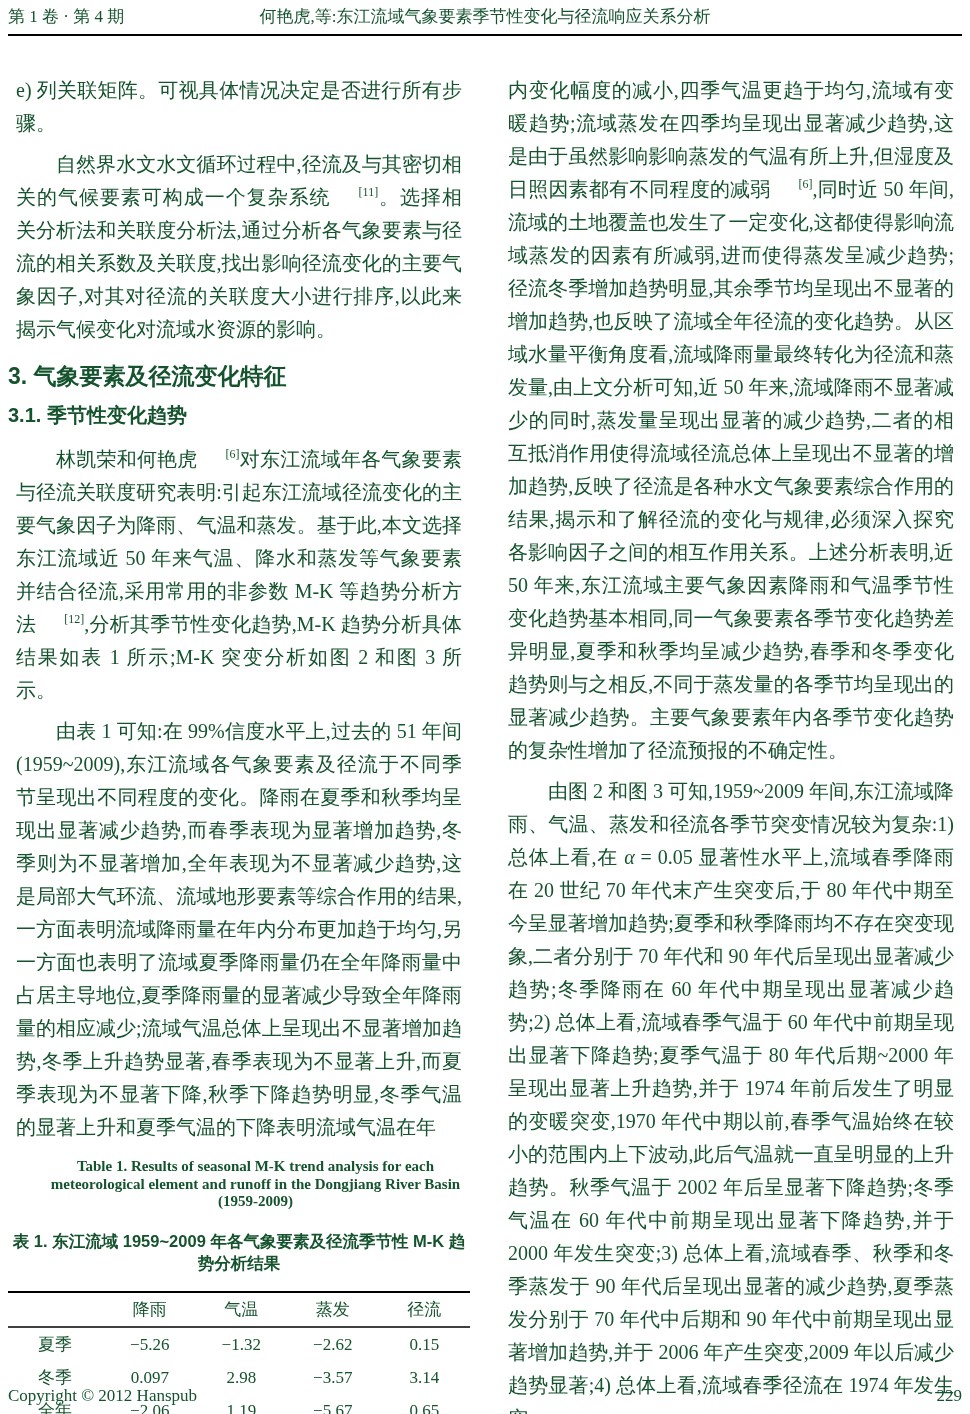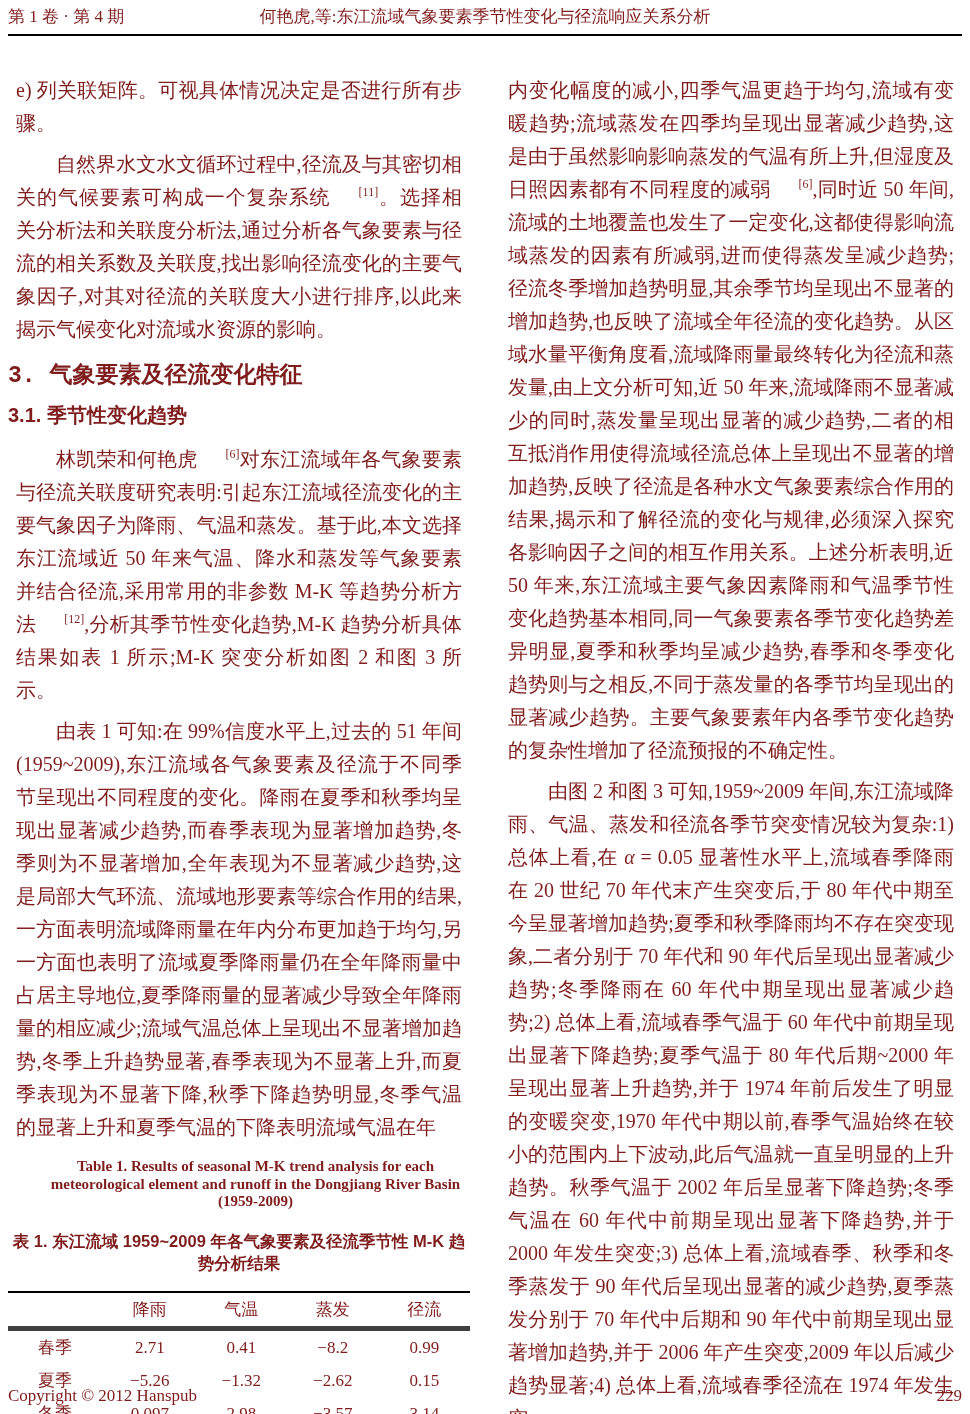--- a/index.html
+++ b/index.html
@@ -6,21 +6,21 @@
     margin: 0; padding: 0;
     background: #ffffff;
     width: 970px; height: 1414px;
     overflow: hidden;
   }
   .page {
     position: relative;
     width: 970px; height: 1414px;
     box-sizing: border-box;
     padding: 6px 8px 0 8px;
-    color: #7f1d1d;
+    color: #14532d;
     font-family: "Liberation Serif", "DejaVu Serif", serif;
   }
   
   .pg-header {
     position: relative;
     height: 24px;
     font-size: 17px;
     line-height: 22px;
   }
   .pg-header .issue { position: absolute; left: 0; top: 0; }
@@ -47,21 +47,21 @@
   }
   .col p { margin: 8px; }
   p.indent { text-indent: 2em; }
   sup {
     font-size: 0.6em;
     line-height: 0;
     vertical-align: super;
     padding-left: 28px;
   }
   h2.sec {
-    font-family: Liberation Mono, monospace;
+    font-family: Liberation Sans, sans-serif;
     font-size: 23px;
     line-height: 30px;
     margin: 15px 0 11px 0;
     font-weight: bold;
     text-align: left;
   }
   h3.subsec {
     font-family: Liberation Sans, sans-serif;
     font-size: 20px;
     line-height: 26px;
@@ -96,21 +96,21 @@
     border-bottom: 2px solid #000;
     margin-top: 17px;
     font-size: 17px;
   }
   table.mk-table th, table.mk-table td {
     font-weight: normal;
     text-align: center;
     padding: 0;
   }
   table.mk-table thead th {
-    border-bottom: 5px solid #404040;
+    border-bottom: 2px solid #404040;
     height: 30px;
   }
   table.mk-table tbody th {
     text-align: left;
     padding-left: 30px;
   }
   table.mk-table tbody th, table.mk-table tbody td { height: 26px; }
   table.mk-table col.c0 { width: 96px; }
   
   .pg-footer {
@@ -158,27 +158,20 @@
               <tr>
                 <th></th>
                 <th>降雨</th>
                 <th>气温</th>
                 <th>蒸发</th>
                 <th>径流</th>
               </tr>
             </thead>
             <tbody>
               <tr>
-                <th>春季</th>
-                <td>2.71</td>
-                <td>0.41</td>
-                <td>−8.2</td>
-                <td>0.99</td>
-              </tr>
-              <tr>
                 <th>夏季</th>
                 <td>−5.26</td>
                 <td>−1.32</td>
                 <td>−2.62</td>
                 <td>0.15</td>
               </tr>
               <tr>
                 <th>冬季</th>
                 <td>0.097</td>
                 <td>2.98</td>

